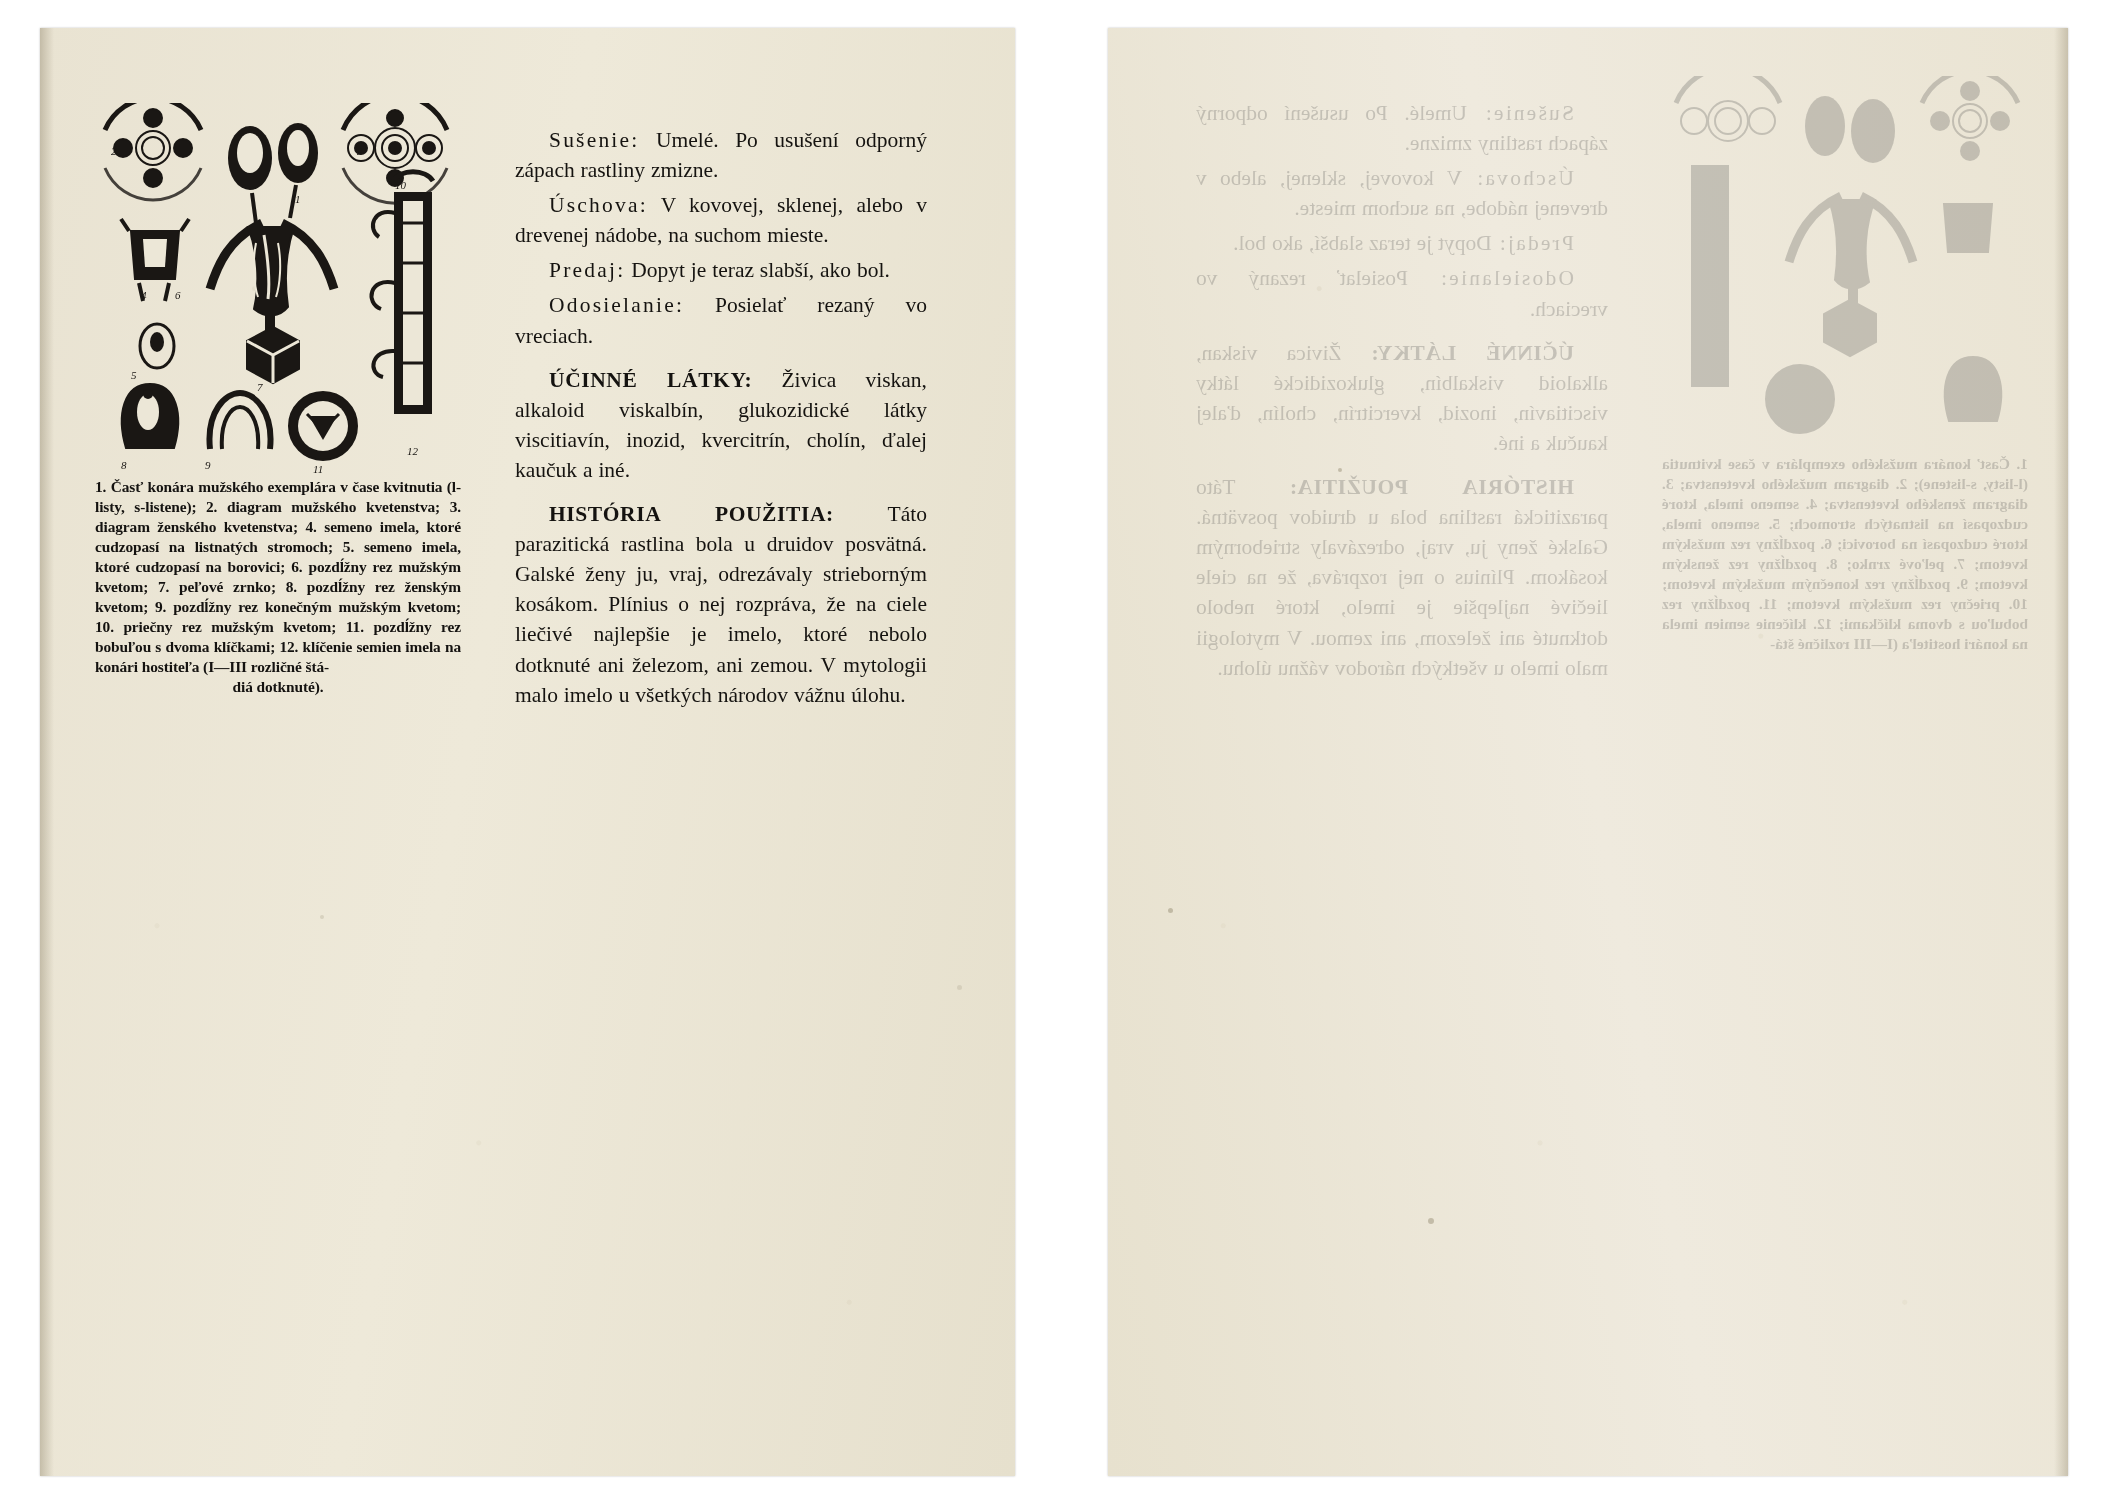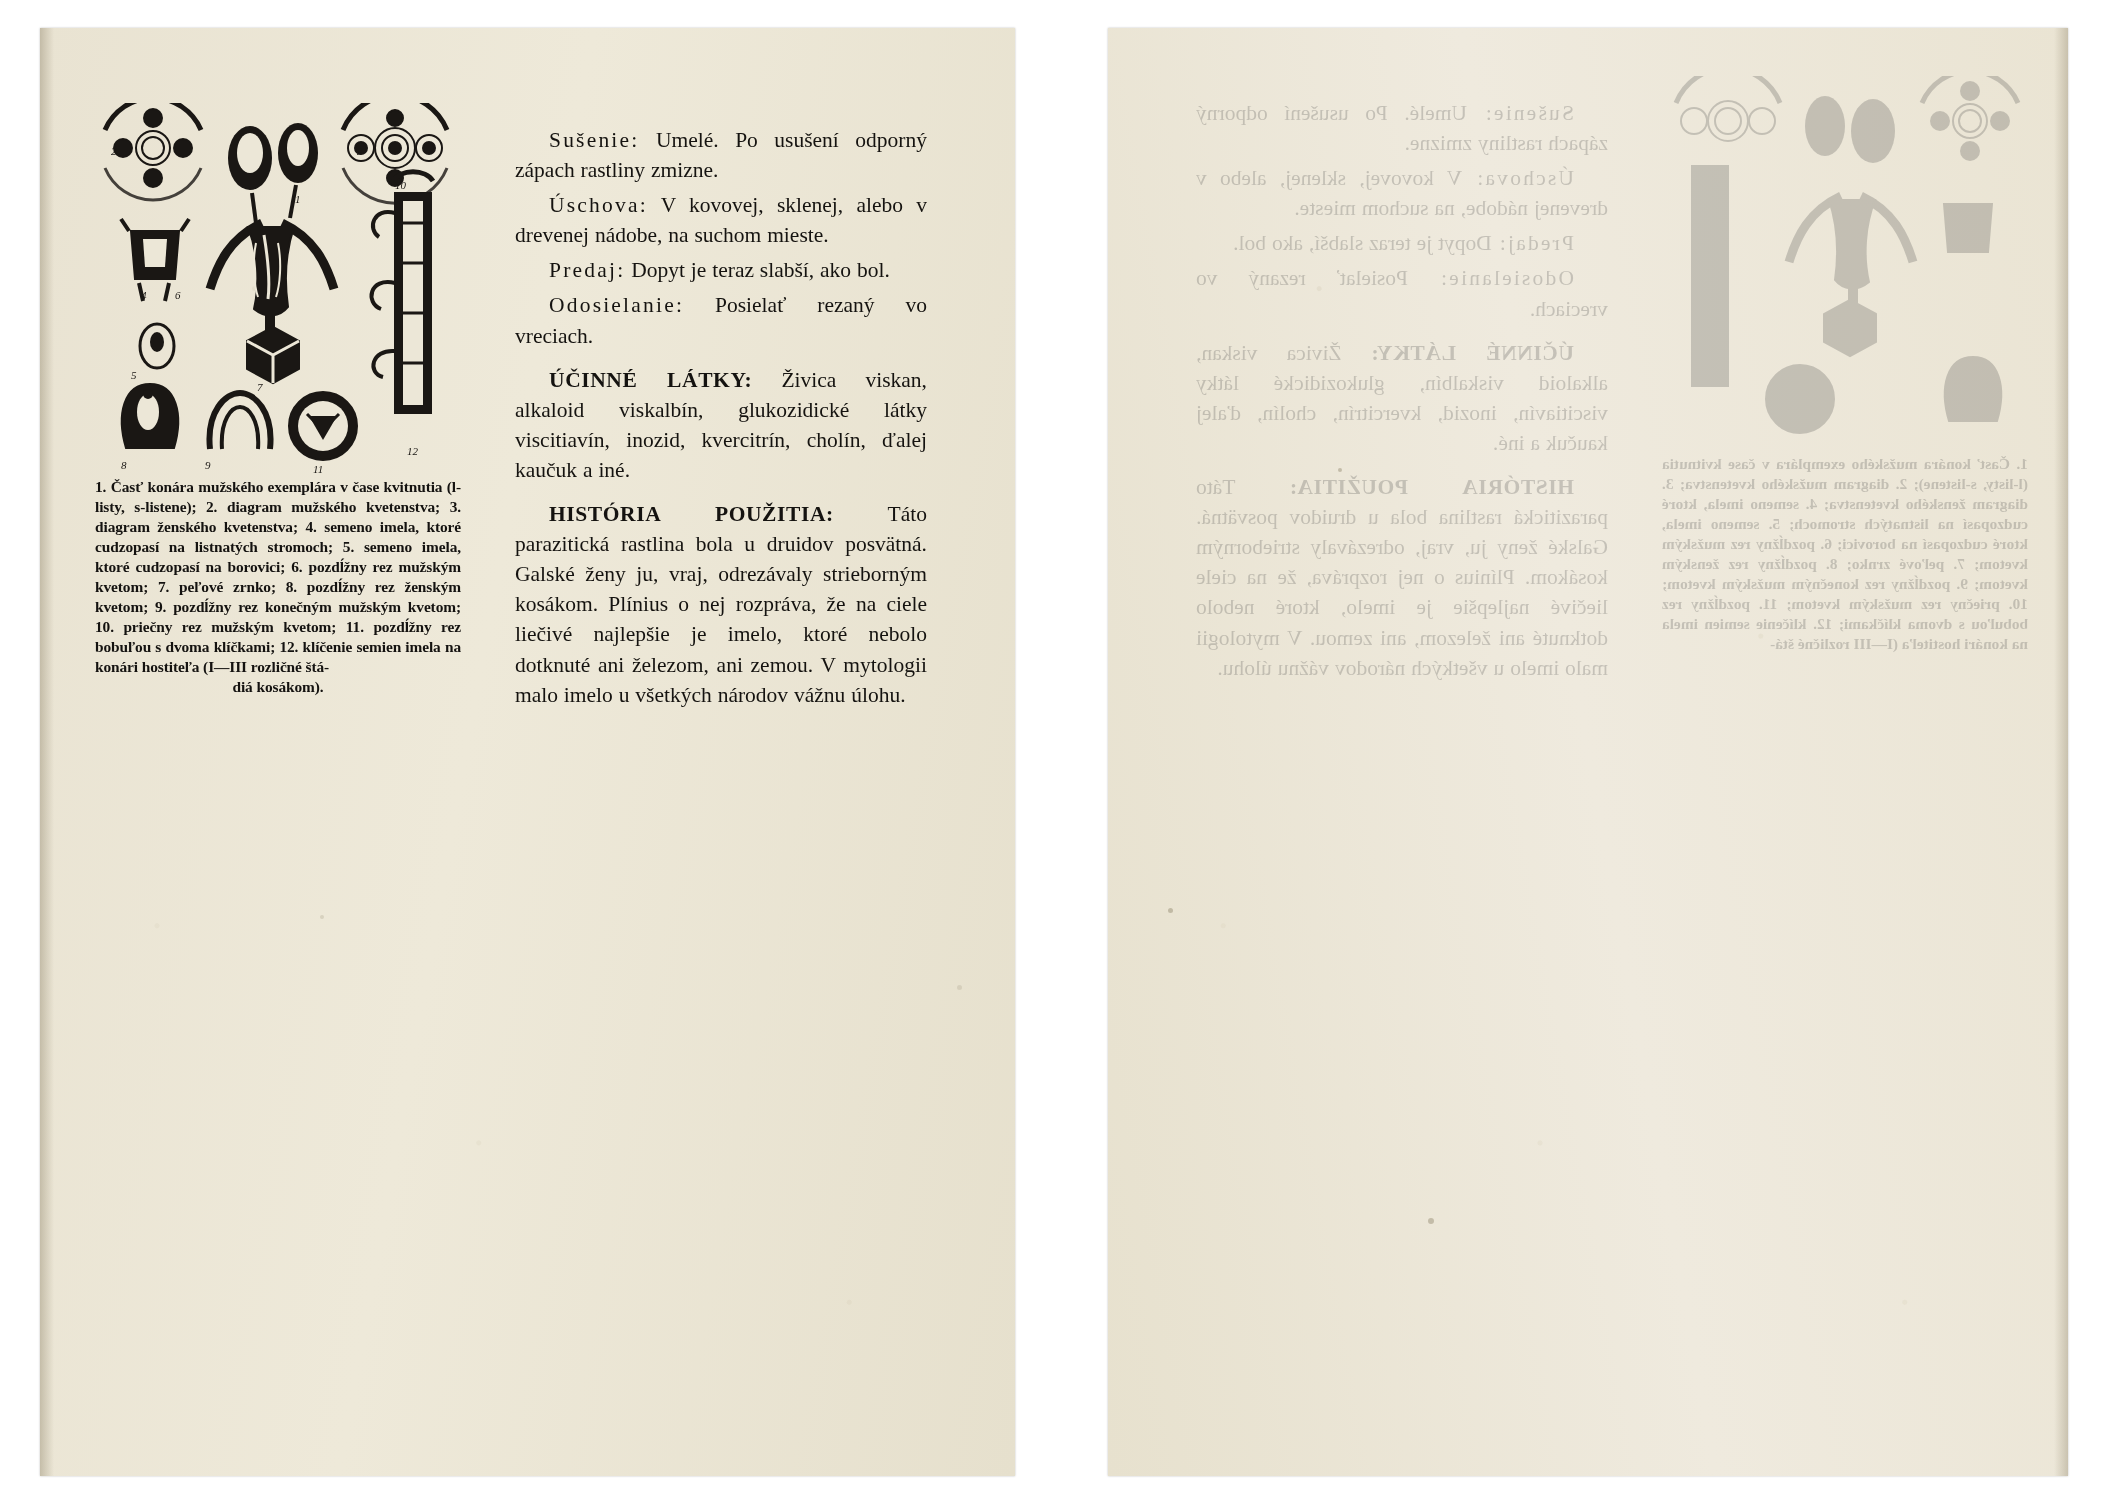--- a/index.html
+++ b/index.html
@@ -280,21 +280,21 @@
             <text x="110" y="366">9</text>
             <text x="218" y="370">11</text>
             <text x="312" y="352">12</text>
             <text x="300" y="86">10</text>
           </g>
         </g>
       </svg>
 
       <div id="figure-caption">
         <span>1. Časť konára mužského exemplára v čase kvitnutia (l-listy, s-listene); 2. diagram mužského kvetenstva; 3. diagram ženského kvetenstva; 4. semeno imela, ktoré cudzopasí na listnatých stromoch; 5. semeno imela, ktoré cudzopasí na borovici; 6. pozdĺžny rez mužským kvetom; 7. peľové zrnko; 8. pozdĺžny rez ženským kvetom; 9. pozdĺžny rez konečným mužským kvetom; 10. priečny rez mužským kvetom; 11. pozdĺžny rez bobuľou s dvoma klíčkami; 12. klíčenie semien imela na konári hostiteľa (I—III rozličné štá-</span>
-        <span class="last-lines">diá kosákom).</span>
+        <span class="last-lines">diá dotknuté).</span>
       </div>
     </div>
 
     <div id="text-column">
 
       <p class="para">
         <span class="lead">Sušenie:</span><span> Umelé. Po usušení odporný zápach rastliny zmizne.</span>
       </p>
 
       <p class="para">

